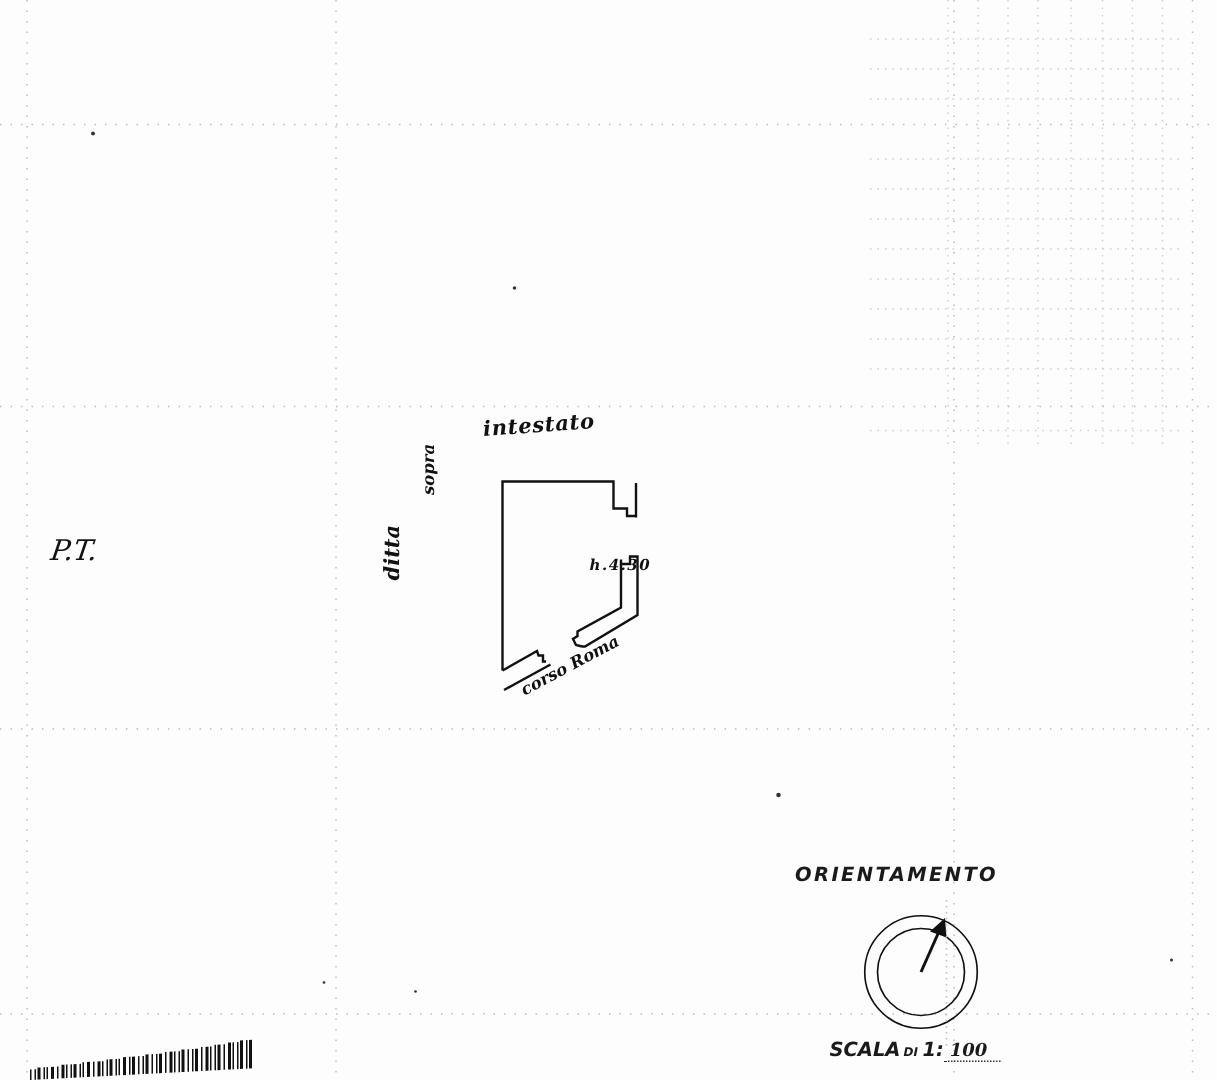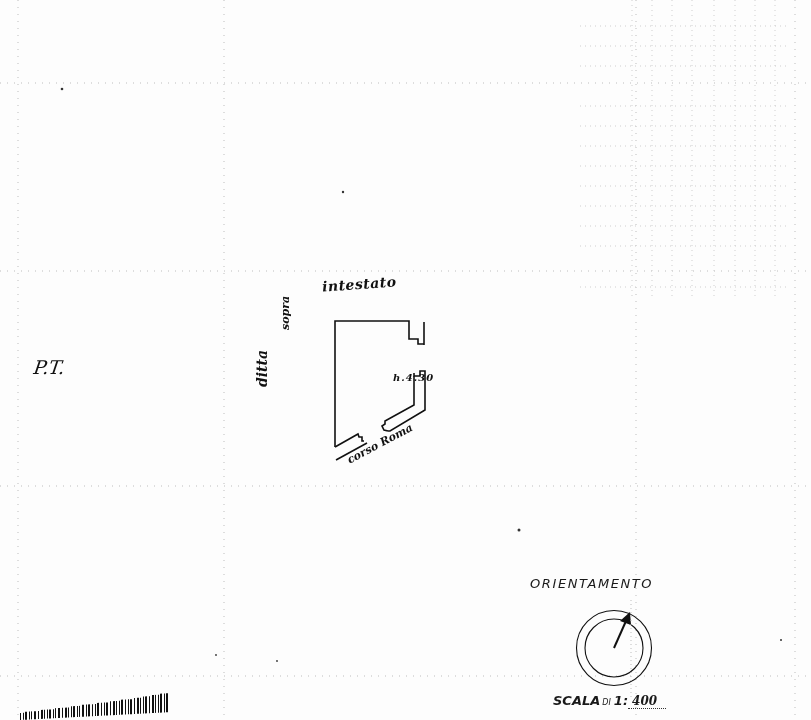--- a/index.html
+++ b/index.html
@@ -72,35 +72,35 @@
     #label-street {
       left: 345px; top: 455px;
       font-size: 11px;
       transform: rotate(-28deg);
       transform-origin: left top;
     }
     #label-orientamento {
       left: 530px; top: 576px;
       font-size: 13px;
       letter-spacing: 1.6px;
-      font-weight: normal;
+      font-weight: bold;
     }
     #scale-block {
       position: absolute;
       left: 553px; top: 693px;
       font-family: "DejaVu Sans", sans-serif;
       font-style: italic;
       font-weight: bold;
       color: #1a1a1a;
       white-space: nowrap;
       font-size: 13px;
     }
     #scale-block .small {
       font-size: 8px;
-      font-weight: normal;
+      font-weight: bold;
       margin: 0 3px 0 2px;
     }
     #scale-value {
       display: inline-block;
       border-bottom: 1px dotted #333;
       font-family: "DejaVu Serif", serif;
       font-size: 12px;
       padding: 0 4px;
       min-width: 30px;
     }
@@ -238,16 +238,16 @@
   <div id="label-pf" class="hand">P.T.</div>
   <div id="label-intestato" class="hand">intestato</div>
   <div id="label-ditta" class="hand">ditta</div>
   <div id="label-sopra" class="hand">sopra</div>
   <div id="label-area" class="hand">h.4.30</div>
   <div id="label-street" class="hand">corso Roma</div>
 
   <div id="label-orientamento" class="print">ORIENTAMENTO</div>
 
   <div id="scale-block">
-    <span>SCALA</span><span class="small">DI</span><span>1:</span><span id="scale-value">400</span>
+    <span>SCALA</span><span class="small">DI</span><span>1:</span><span id="scale-value">100</span>
   </div>
 
 </div>
 
 </body></html>

